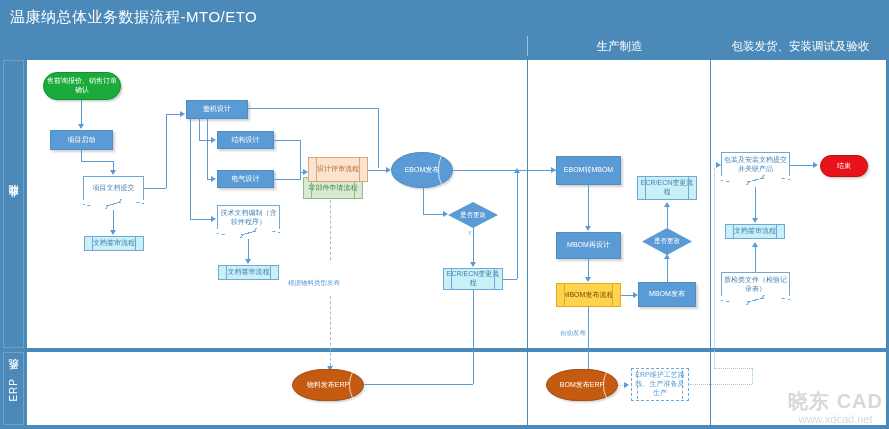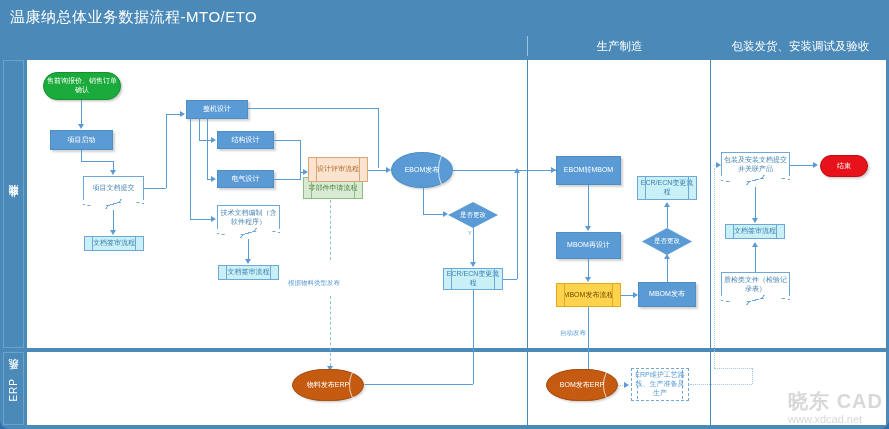--- a/index.html
+++ b/index.html
@@ -2,21 +2,21 @@
 <html><head>
 <meta charset="utf-8">
 <style>
   html,body{margin:0;padding:0;}
   body{
     width:889px;height:429px;
     background:#2f6fa8;
     font-family:"Liberation Sans","DejaVu Sans",sans-serif;
     overflow:hidden;
   }
-  #root{position:relative;width:889px;height:429px;background:#4a89b8;border-radius:9px;}
+  #root{position:relative;width:889px;height:429px;background:#4a89b8;}
 
   
   .title{
     position:absolute;left:0;top:0;width:889px;height:34px;
     display:flex;align-items:center;
     color:#ffffff;font-size:15px;letter-spacing:.5px;
     padding-left:10px;box-sizing:border-box;
     background:#4a89b8;
   }
 
@@ -181,21 +181,21 @@
   .arw.d{border-left:3px solid transparent;border-right:3px solid transparent;border-top:5px solid #5b9bd5;}
   .arw.u{border-left:3px solid transparent;border-right:3px solid transparent;border-bottom:5px solid #5b9bd5;}
 
   .anno{
     position:absolute;font-size:6.5px;color:#5b9bd5;white-space:nowrap;
   }
   .yeslab{position:absolute;font-size:5.5px;color:#5b9bd5;}
 
   
   .wm{
-    position:absolute;right:6px;bottom:4px;
+    position:absolute;right:6px;bottom:4px;text-align:center;
     color:#d8d8d8;user-select:none;
   }
   .wm .l1{font-size:20px;letter-spacing:1px;font-weight:bold;line-height:1;}
   .wm .l2{font-size:11px;margin-top:2px;}
 </style>
 </head>
 <body>
 
 <div id="root">
 

